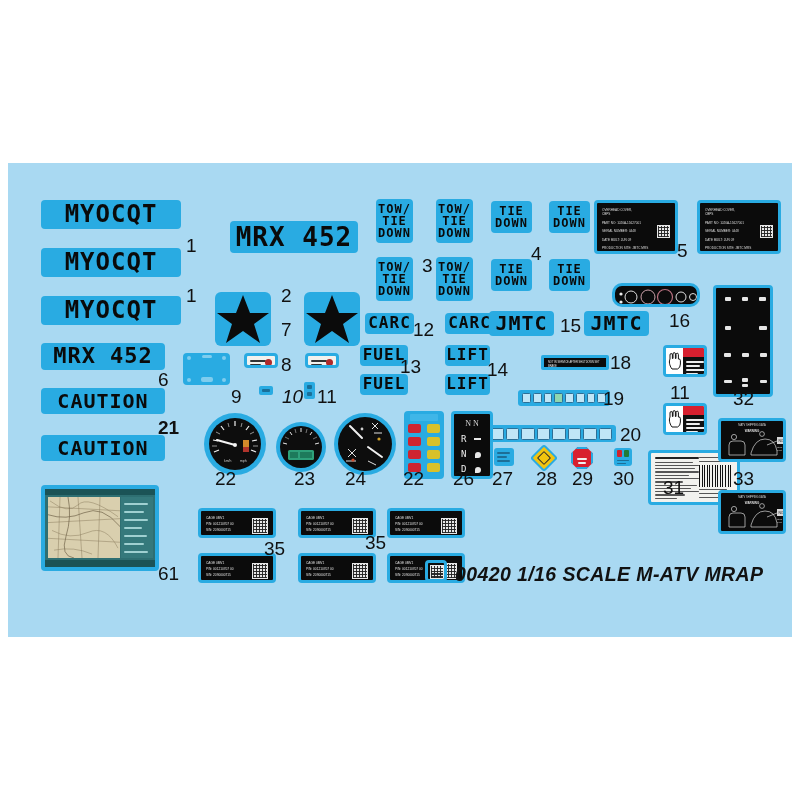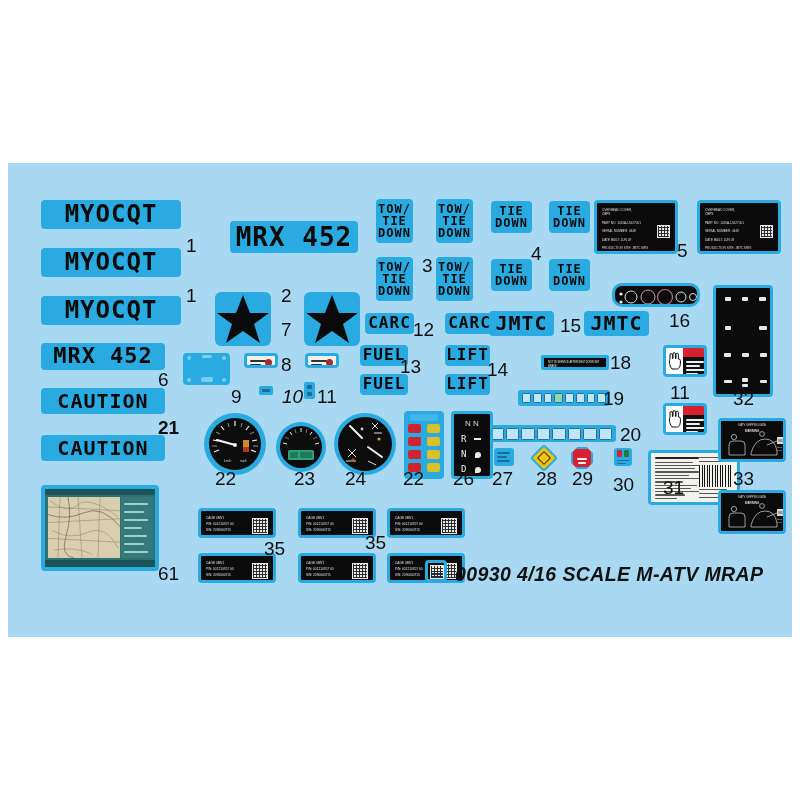--- a/index.html
+++ b/index.html
@@ -370,21 +370,21 @@
     <div style="position:absolute;right:4px;top:13px;width:13px;height:9px;background:#d9c12a;border-radius:2px;"></div>
     <div style="position:absolute;left:4px;top:26px;width:13px;height:9px;background:#cf2430;border-radius:2px;"></div>
     <div style="position:absolute;right:4px;top:26px;width:13px;height:9px;background:#d9c12a;border-radius:2px;"></div>
     <div style="position:absolute;left:4px;top:39px;width:13px;height:9px;background:#cf2430;border-radius:2px;"></div>
     <div style="position:absolute;right:4px;top:39px;width:13px;height:9px;background:#d9c12a;border-radius:2px;"></div>
     <div style="position:absolute;left:4px;top:52px;width:13px;height:9px;background:#cf2430;border-radius:2px;"></div>
     <div style="position:absolute;right:4px;top:52px;width:13px;height:9px;background:#d9c12a;border-radius:2px;"></div>
   </div>
 
   <div class="blk" style="left:443px;top:248px;width:42px;height:68px;">
-    <div style="position:absolute;left:0;right:0;top:5px;text-align:center;color:#d8d8d8;font-size:8px;font-family:Liberation Sans, sans-serif;">N N</div>
+    <div style="position:absolute;left:0;right:0;top:5px;text-align:center;color:#d8d8d8;font-size:8px;font-family:Liberation Serif, serif;">N N</div>
     <div style="position:absolute;left:7px;top:20px;color:#f0f0f0;font-size:9px;font-family:'DejaVu Sans Mono',monospace;">R</div>
     <div style="position:absolute;left:7px;top:35px;color:#f0f0f0;font-size:9px;font-family:'DejaVu Sans Mono',monospace;">N</div>
     <div style="position:absolute;left:7px;top:50px;color:#f0f0f0;font-size:9px;font-family:'DejaVu Sans Mono',monospace;">D</div>
     <div style="position:absolute;right:9px;top:24px;width:7px;height:2px;background:#e8e8e8;"></div>
     <div style="position:absolute;right:9px;top:38px;width:6px;height:6px;background:#e8e8e8;border-radius:50% 50% 50% 0;"></div>
     <div style="position:absolute;right:9px;top:53px;width:6px;height:6px;background:#e8e8e8;border-radius:50% 50% 50% 0;"></div>
   </div>
 
   <div class="minicard" style="left:486px;top:285px;width:20px;height:18px;">
     <div class="plateline" style="left:3px;top:4px;width:13px;background:#1d6e97;"></div>
@@ -529,21 +529,21 @@
       <div>CAGE 0MV1</div>
       <div>P/N:  001210707 00</div>
       <div>S/N:  2090000715</div>
     </div>
     <div class="dmx" style="right:5px;top:7px;width:16px;height:16px;"></div>
   </div>
 
   <div class="blk" style="left:417px;top:397px;width:22px;height:22px;">
     <div class="dmx" style="left:2px;top:2px;width:14px;height:14px;"></div>
   </div>
-  <div class="title" style="left:447px;top:400px;">00930 4/16 SCALE M-ATV MRAP</div>
+  <div class="title" style="left:447px;top:400px;">00420 1/16 SCALE M-ATV MRAP</div>
 
 <div class="num" style="left: 178px; top: 72px;">1</div>
     <div class="num" style="left: 178px; top: 122px;">1</div>
     <div class="num" style="left: 150px; top: 206px;">6</div>
     <div class="num" style="left: 150px; top: 254px; font-weight: bold;">21</div>
     <div class="num" style="left: 150px; top: 400px;">61</div>
     <div class="num" style="left: 273px; top: 122px;">2</div>
     <div class="num" style="left: 273px; top: 156px;">7</div>
     <div class="num" style="left: 273px; top: 191px;">8</div>
     <div class="num" style="left: 223px; top: 223px;">9</div>
@@ -557,21 +557,21 @@
     <div class="num" style="left: 414px; top: 92px;">3</div>
     <div class="num" style="left: 405px; top: 156px;">12</div>
     <div class="num" style="left: 392px; top: 193px;">13</div>
     <div class="num" style="left: 395px; top: 305px;">22</div>
     <div class="num" style="left: 445px; top: 305px;">26</div>
     <div class="num" style="left: 523px; top: 80px;">4</div>
     <div class="num" style="left: 479px; top: 196px;">14</div>
     <div class="num" style="left: 484px; top: 305px;">27</div>
     <div class="num" style="left: 528px; top: 305px;">28</div>
     <div class="num" style="left: 564px; top: 305px;">29</div>
-    <div class="num" style="left: 605px; top: 305px; margin-top: 6px;">30</div>
+    <div class="num" style="left: 605px; top: 305px;">30</div>
     <div class="num" style="left: 669px; top: 77px;">5</div>
     <div class="num" style="left: 552px; top: 152px;">15</div>
     <div class="num" style="left: 661px; top: 147px;">16</div>
     <div class="num" style="left: 662px; top: 219px;">11</div>
     <div class="num" style="left: 602px; top: 189px;">18</div>
     <div class="num" style="left: 595px; top: 225px;">19</div>
     <div class="num" style="left: 612px; top: 261px;">20</div>
     <div class="num" style="left: 655px; top: 314px;">31</div>
     <div class="num" style="left: 725px; top: 225px;">32</div>
     <div class="num" style="left: 725px; top: 305px;">33</div>

